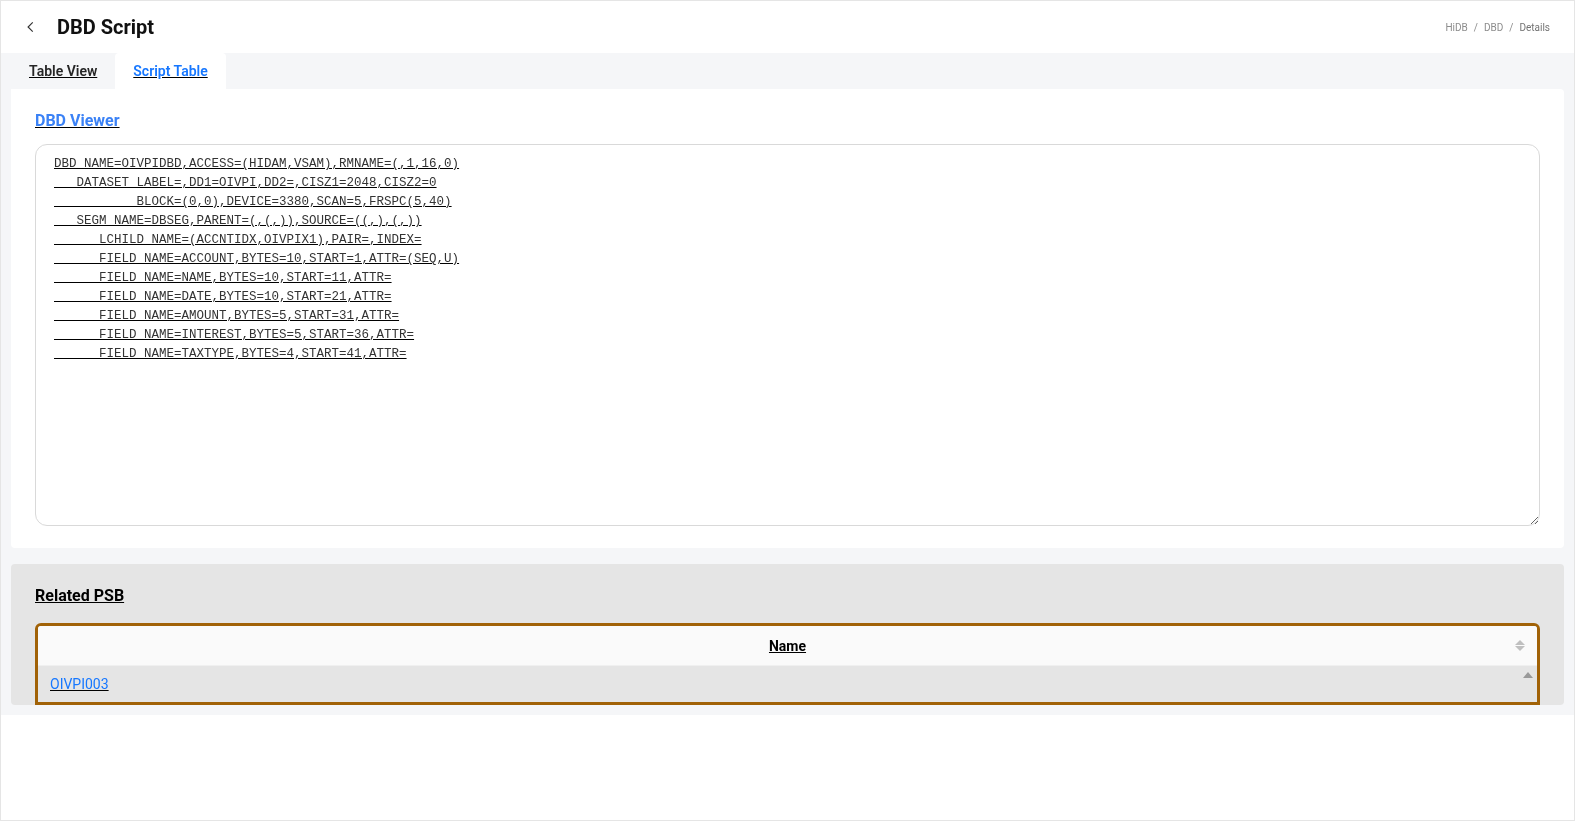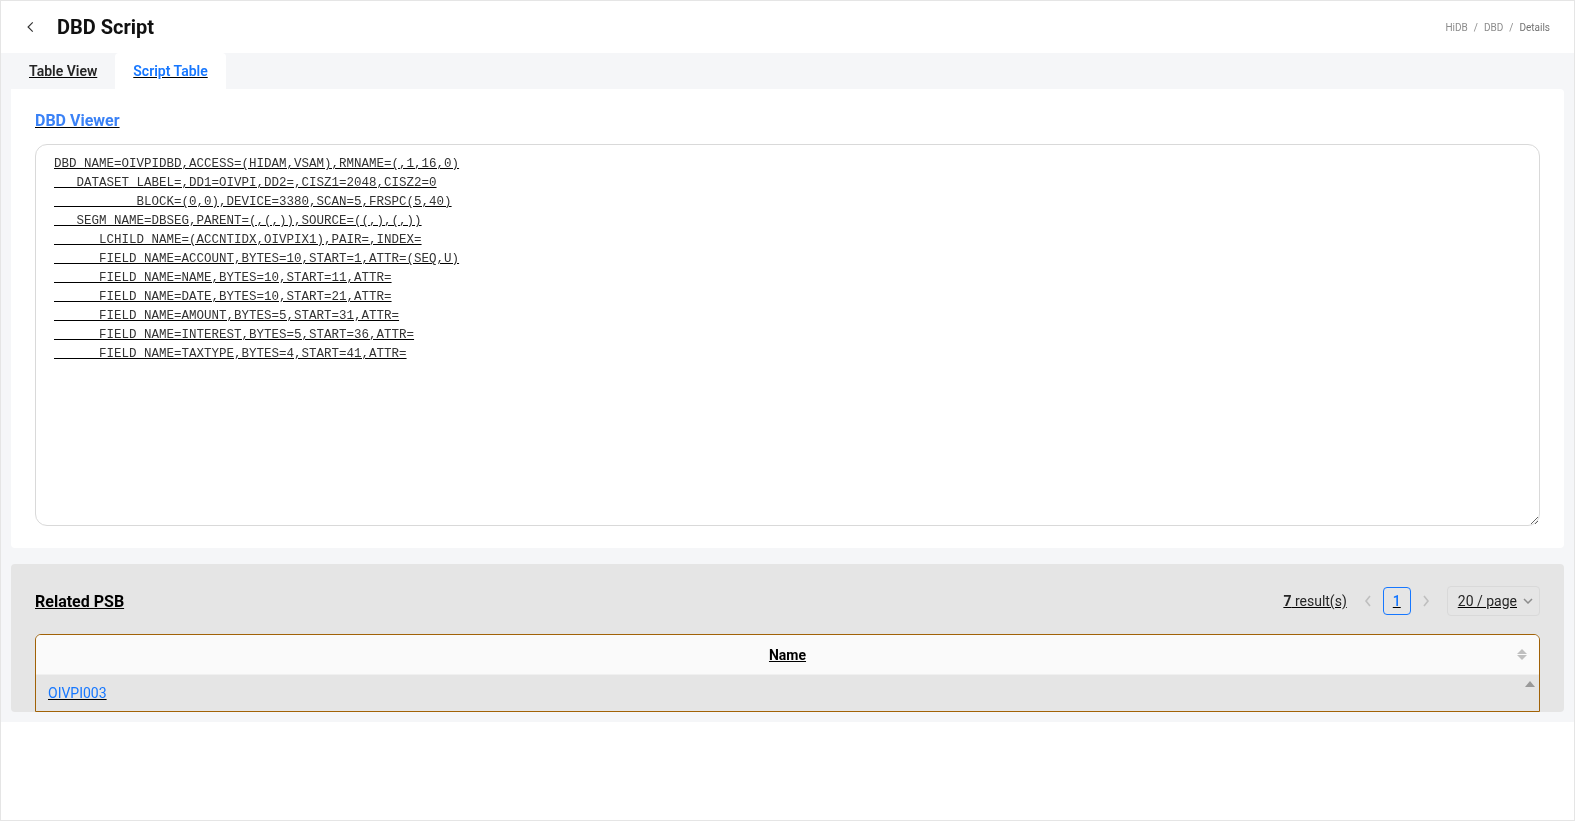--- a/index.html
+++ b/index.html
@@ -166,21 +166,21 @@
       gap: 6px;
       color: #262626;
     }
     .page-size .chev {
       position: absolute;
       right: 6px;
       color: #8c8c8c;
     }
     .table {
       width: 100%;
-      border: 1px solid #a16207;
+      border: 3px solid #a16207;
       border-radius: 6px 6px 0 0;
       overflow: hidden;
     }
     .thead {
       background: #fafafa;
       display: flex;
       align-items: center;
       height: 40px;
       padding: 0 12px;
       font-weight: 700;
@@ -264,46 +264,20 @@
       FIELD NAME=NAME,BYTES=10,START=11,ATTR=
       FIELD NAME=DATE,BYTES=10,START=21,ATTR=
       FIELD NAME=AMOUNT,BYTES=5,START=31,ATTR=
       FIELD NAME=INTEREST,BYTES=5,START=36,ATTR=
       FIELD NAME=TAXTYPE,BYTES=4,START=41,ATTR=</div>
   </div>
 
   <div class="panel2">
     <div class="psb-header">
       <div class="psb-title">Related PSB</div>
-      <div class="psb-controls">
-        <span class="results-text">
-          <span class="count">7</span><span> result(s)</span>
-        </span>
-        <div class="pager">
-          <span class="pager-btn">
-            <svg width="8" height="12" viewBox="0 0 8 12">
-                <path d="M6 1 L2 6 L6 11" fill="none" stroke="currentColor" stroke-width="1.6"></path>
-              </svg>
-          </span>
-          <span class="pager-page">1</span>
-          <span class="pager-btn">
-            <svg width="8" height="12" viewBox="0 0 8 12">
-                <path d="M2 1 L6 6 L2 11" fill="none" stroke="currentColor" stroke-width="1.6"></path>
-              </svg>
-          </span>
-        </div>
-        <div class="page-size">
-          <span>20 / page</span>
-          <span class="chev">
-            <svg width="10" height="6" viewBox="0 0 10 6">
-                <path d="M1 1 L5 5 L9 1" fill="none" stroke="currentColor" stroke-width="1.5"></path>
-              </svg>
-          </span>
-        </div>
-      </div>
     </div>
 
     <div class="table">
       <div class="thead">
         <div class="col-name">Name</div>
         <div class="sort-icon">
           <svg width="10" height="5" viewBox="0 0 10 5">
               <path d="M0 5 L5 0 L10 5 Z" fill="currentColor"></path>
             </svg>
           <svg width="10" height="5" viewBox="0 0 10 5">

